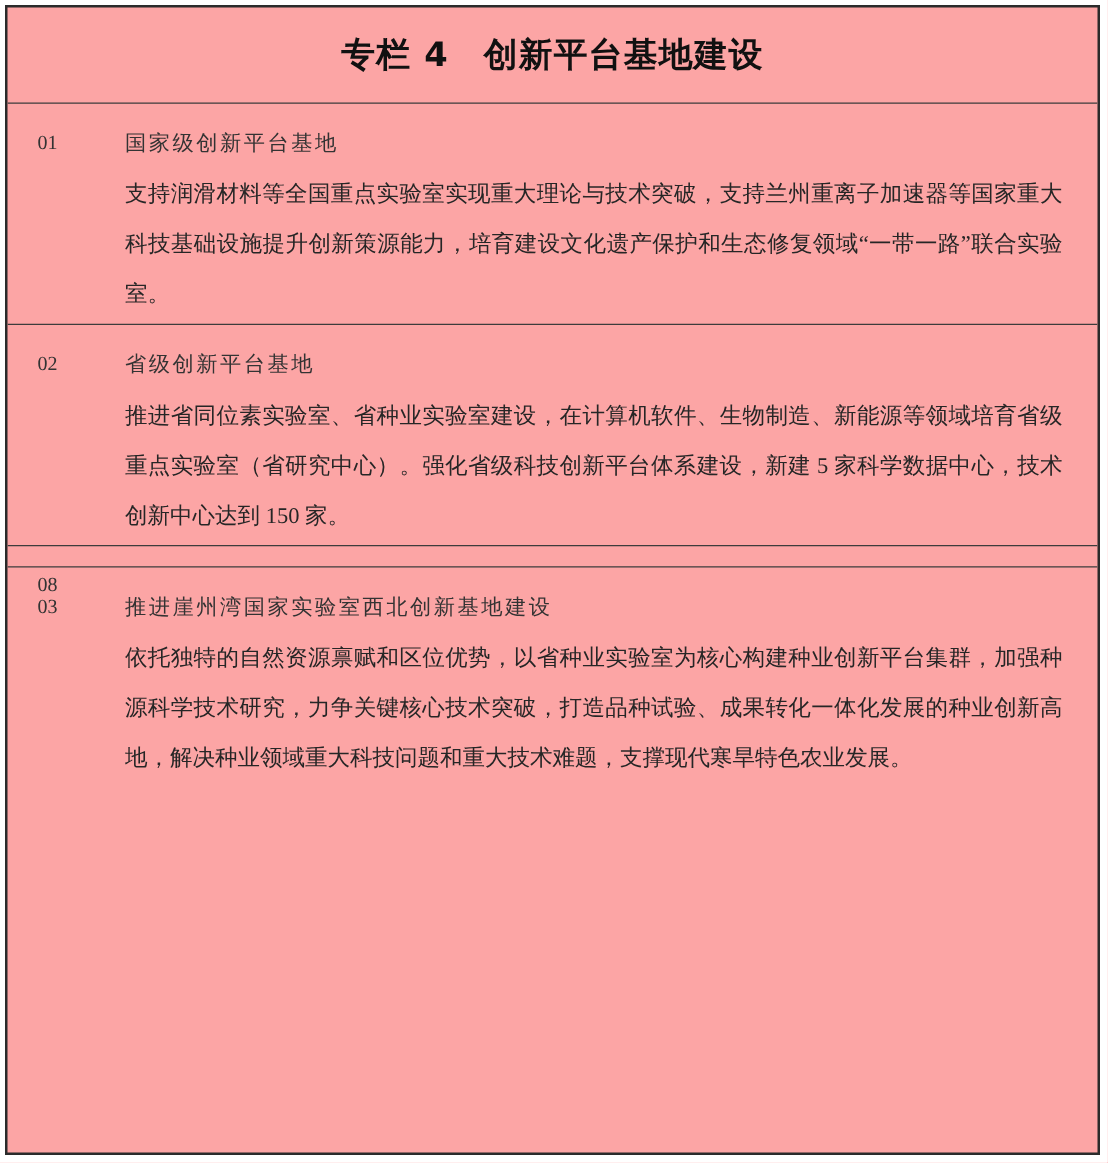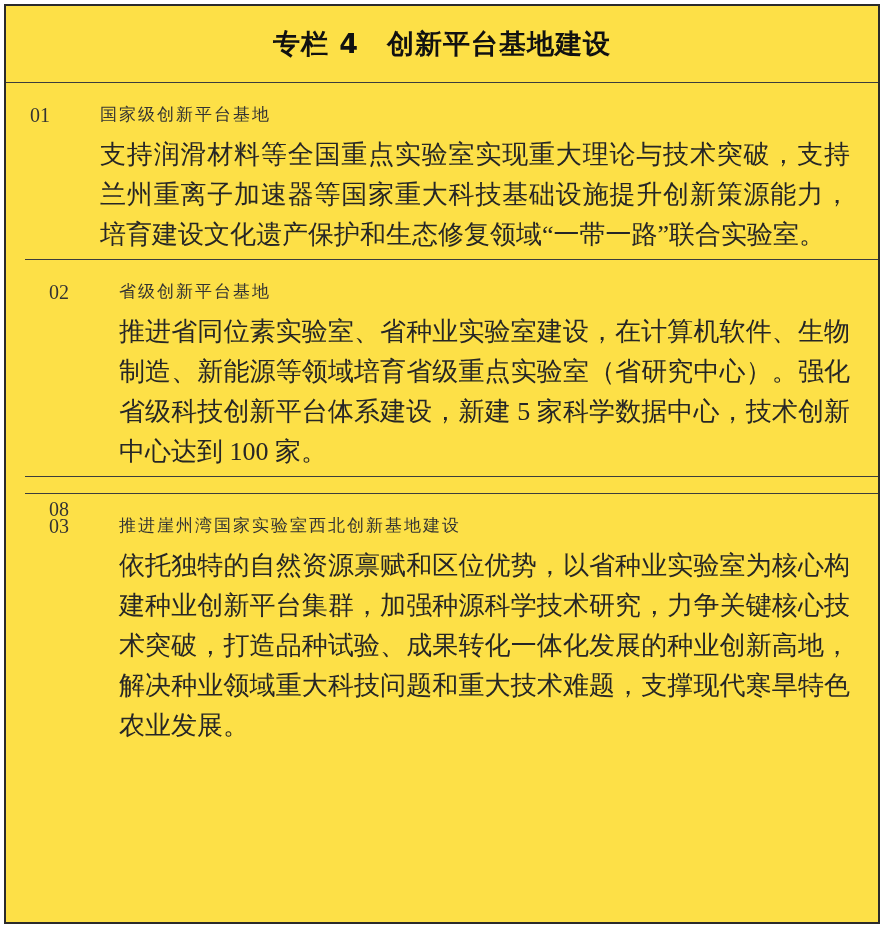--- a/index.html
+++ b/index.html
@@ -16,21 +16,21 @@
     color: #262626;
   }
   .panel {
     position: absolute;
     left: 4px;
     top: 4px;
     width: 876px;
     height: 920px;
     border: 2px solid #2b2b2b;
     box-sizing: border-box;
-    background: #fde047;
+    background: #fca5a5;
     overflow: hidden;
   }
   .panel-title-row {
     height: 76px;
     display: flex;
     align-items: center;
     justify-content: center;
     border-bottom: 1px solid #3c3c3c;
   }
   .panel-title {
@@ -42,43 +42,42 @@
     letter-spacing: 1px;
     white-space: pre;
   }
   .item {
     position: relative;
     padding: 12px 28px 4px 94px;
     box-sizing: border-box;
   }
   .item + .item {
     border-top: 1px solid #3c3c3c;
-    margin-left: 19px;
   }
   .item-num {
     position: absolute;
     left: 24px;
     top: 12px;
     width: 60px;
     line-height: 40px;
-    font-size: 20px;
+    font-size: 16px;
     color: #333333;
     font-family: "Liberation Serif", "DejaVu Serif", serif;
   }
   .item-heading {
     font-size: 17px;
     line-height: 40px;
     color: #333333;
     
     font-family: "Liberation Serif", "DejaVu Serif", serif;
     letter-spacing: 2px;
   }
   .item-body {
     margin: 0;
-    font-size: 26px;
+    font-size: 18px;
     line-height: 40px;
     color: #262626;
     text-align: justify;
     text-justify: inter-ideograph;
   }
 </style>
 </head>
 <body>
 
 <div class="page">
@@ -93,21 +92,21 @@
       <div class="item-content">
         <div class="item-heading">国家级创新平台基地</div>
         <p class="item-body">支持润滑材料等全国重点实验室实现重大理论与技术突破，支持兰州重离子加速器等国家重大科技基础设施提升创新策源能力，培育建设文化遗产保护和生态修复领域“一带一路”联合实验室。</p>
       </div>
     </section>
 
     <section class="item">
       <div class="item-num">02</div>
       <div class="item-content">
         <div class="item-heading">省级创新平台基地</div>
-        <p class="item-body">推进省同位素实验室、省种业实验室建设，在计算机软件、生物制造、新能源等领域培育省级重点实验室（省研究中心）。强化省级科技创新平台体系建设，新建 5 家科学数据中心，技术创新中心达到 100 家。</p>
+        <p class="item-body">推进省同位素实验室、省种业实验室建设，在计算机软件、生物制造、新能源等领域培育省级重点实验室（省研究中心）。强化省级科技创新平台体系建设，新建 5 家科学数据中心，技术创新中心达到 150 家。</p>
       </div>
     </section>
 
 
     <section class="item">
       <div class="item-num">08</div>
     </section>
 
     <section class="item">
       <div class="item-num">03</div>

